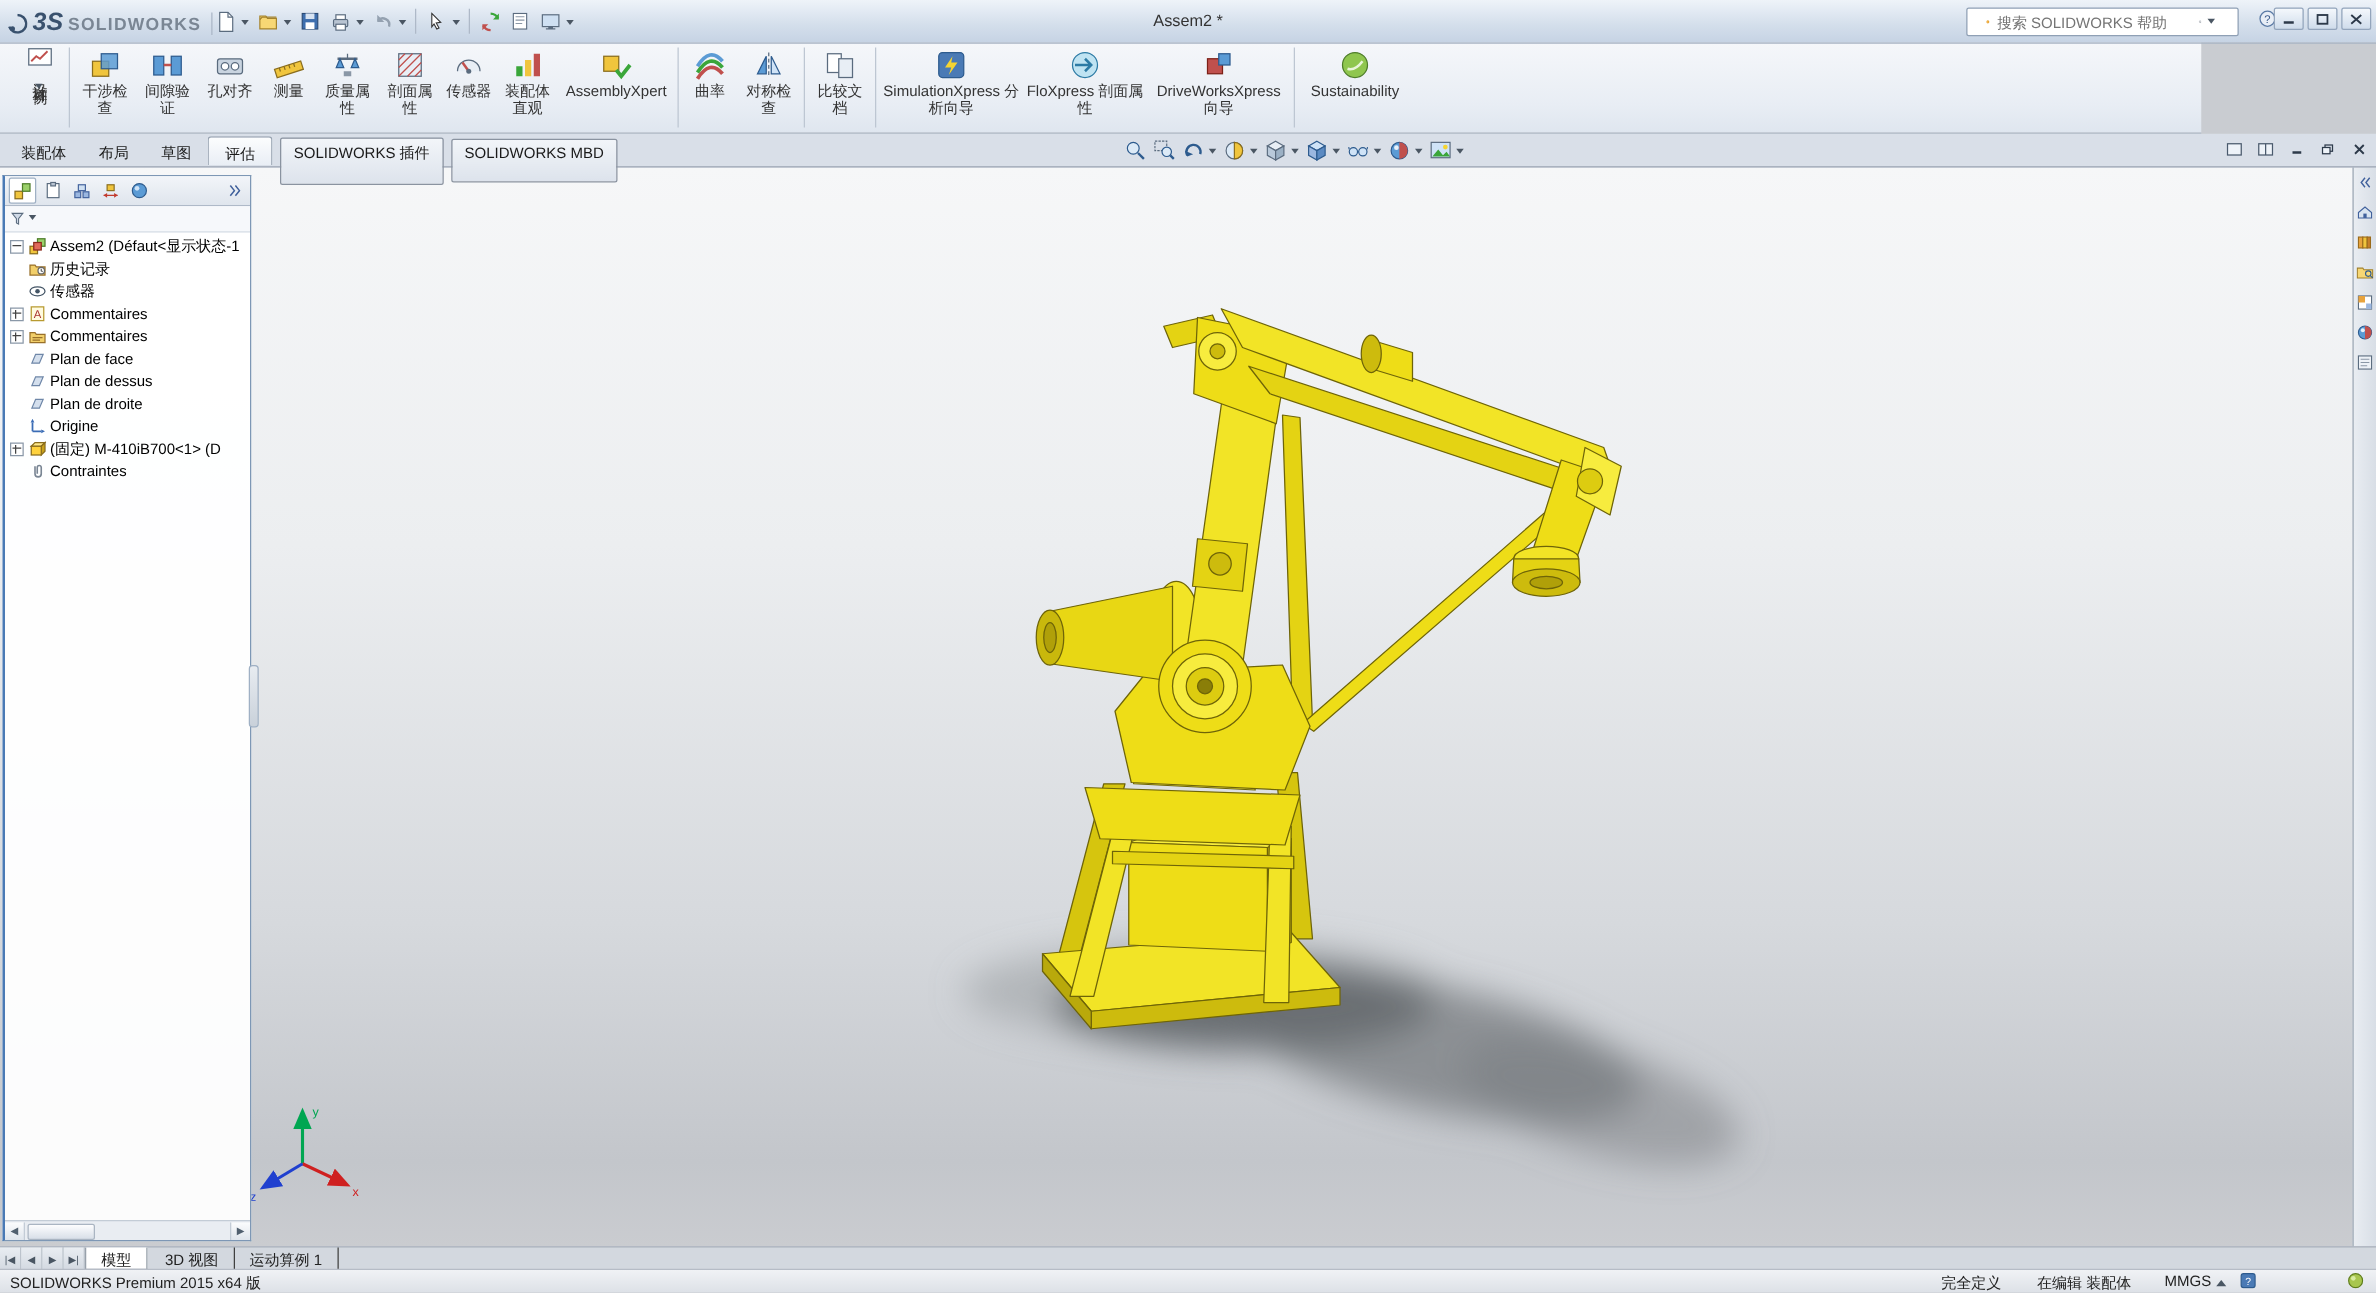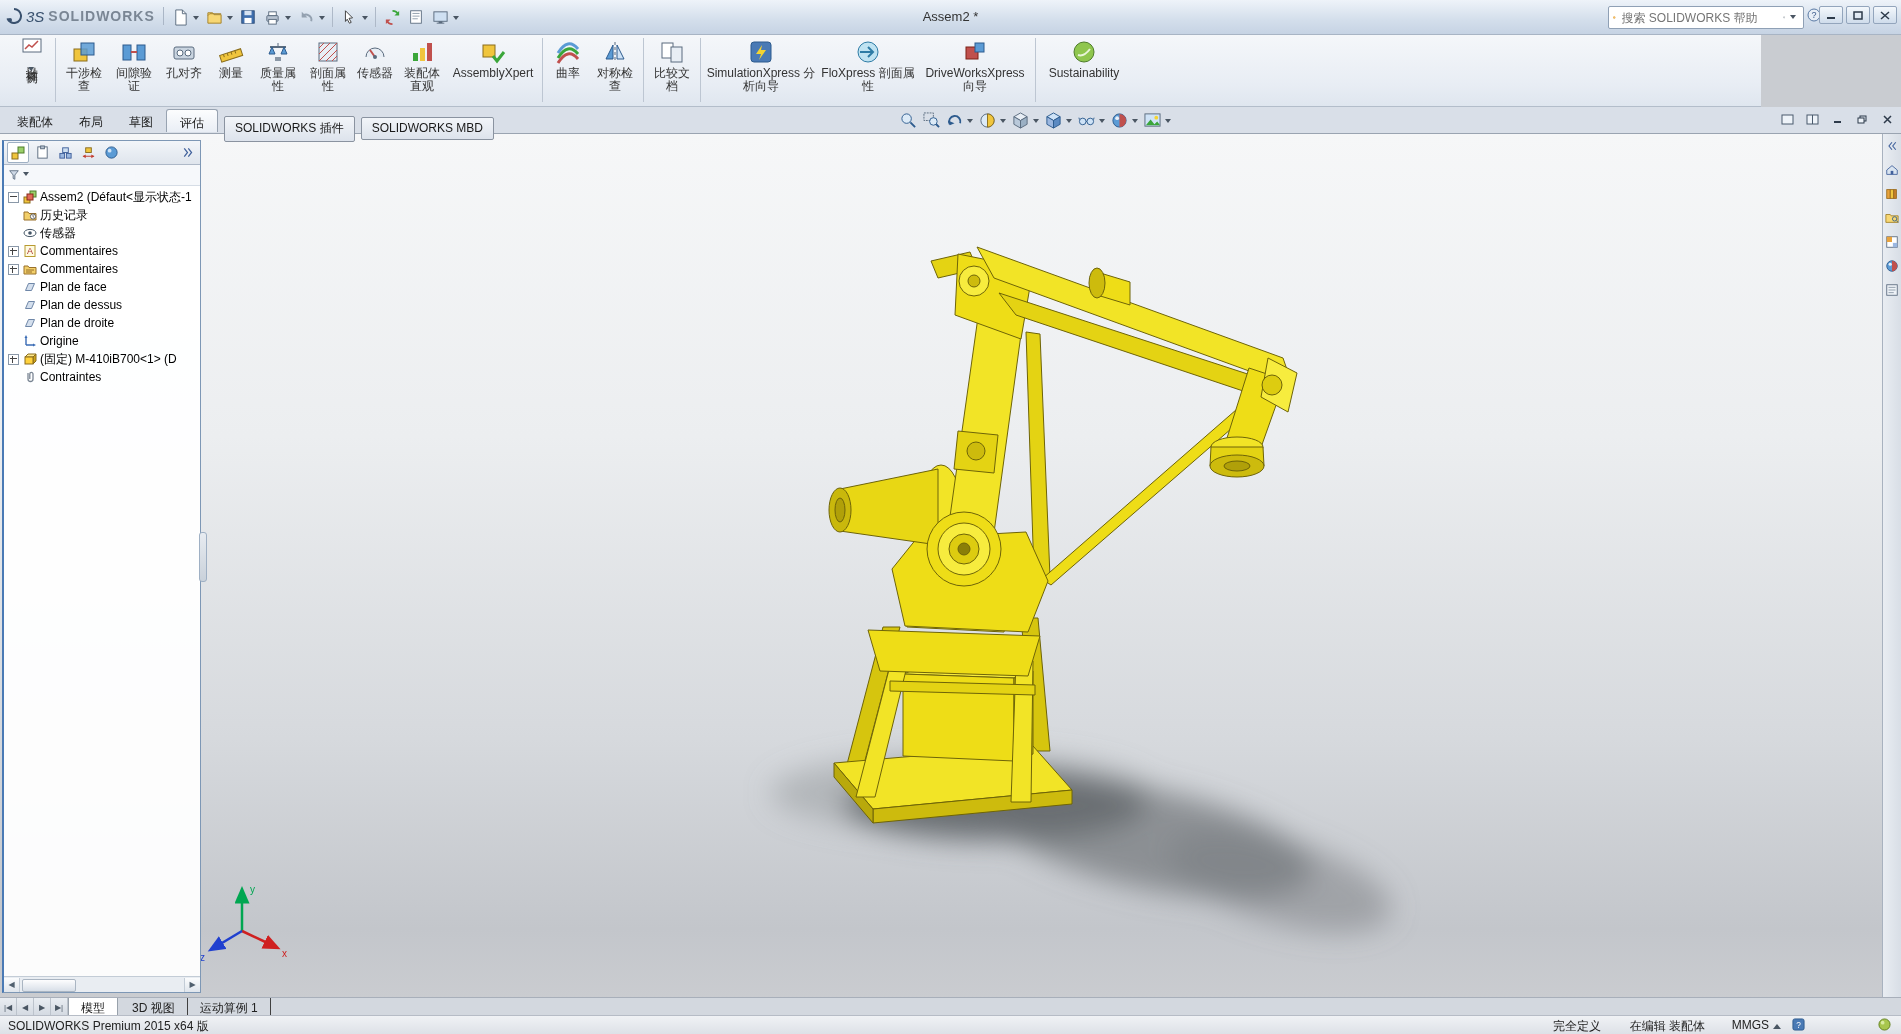--- a/index.html
+++ b/index.html
@@ -4,29 +4,29 @@
 <style>
   html,body{margin:0;padding:0;width:1901px;height:1034px;overflow:hidden;
     font-family:"Liberation Sans","DejaVu Sans",sans-serif;font-size:12px;color:#222;
     background:#c9ccd1;-webkit-user-select:none;user-select:none;cursor:default}
   svg{display:block}
 
   
   #titlebar{position:absolute;top:0;left:0;width:1901px;height:34px;
     background:linear-gradient(#eef3f9,#d3deeb 60%,#c6d3e4);border-bottom:1px solid #a8b4c4;z-index:30}
   .logo{position:absolute;left:6px;top:7px;display:flex;align-items:center;gap:4px}
-  .logo .brandpre{font-weight:normal;font-style:italic;color:#39516e;font-size:15px}
+  .logo .brandpre{font-weight:bold;font-style:italic;color:#39516e;font-size:20px}
   .logo .brandtxt{font-weight:bold;color:#7a8694;font-size:14px;letter-spacing:1px}
   .qtools{position:absolute;left:168px;top:5px;display:flex;align-items:center;height:24px}
   .qbtn{display:flex;align-items:center;justify-content:center;width:24px;height:24px;border-radius:2px}
   .car{width:0;height:0;border:3px solid transparent;border-top:4px solid #4a5663;margin:4px 3px 0 1px}
   .vsep{width:1px;height:20px;background:#aeb9c8;margin:0 4px}
   #win-title{position:absolute;left:0;right:0;top:9px;text-align:center;font-size:13px;color:#333;pointer-events:none}
-  .searchbox{position:absolute;right:97px;top:6px;width:186px;height:21px;background:#fff;
-    border:1px solid #8fa0b5;border-radius:2px;display:flex;align-items:center;padding:0 4px;gap:4px}
+  .searchbox{position:absolute;right:110px;top:6px;width:186px;height:21px;background:#fff;
+    border:1px solid #8fa0b5;border-radius:2px;display:flex;align-items:center;padding:0 15px;gap:4px}
   .searchbox input{border:none;outline:none;flex:1;font-size:12px;color:#333;background:transparent;font-family:inherit}
   .helpmenu{position:absolute;right:70px;top:8px;display:flex;align-items:center}
   .winctrl{position:absolute;right:4px;top:6px;display:flex;gap:3px}
   .winbtn{width:22px;height:16px;display:flex;align-items:center;justify-content:center;
     background:linear-gradient(#f4f8fc,#cfdceb);border:1px solid #93a5bc;border-radius:2px}
 
   
   #ribbon{position:absolute;top:34px;left:0;width:1761px;height:73px;
     background:linear-gradient(#f5f7fa,#e8edf4 70%,#dfe6ef);border-bottom:1px solid #b3bdca;z-index:29;
     display:flex;align-items:stretch;padding-left:12px;box-sizing:border-box}
@@ -39,21 +39,21 @@
   .w46{width:46px}.w88{width:88px}.w96{width:96px}.w110{width:110px}.w86{width:86px}.w40{width:40px}
 
   
   #tabstrip{position:absolute;top:107px;left:0;width:1901px;height:26px;background:#d9dfe8;
     border-bottom:1px solid #9aa4b1;z-index:28}
   .dtabs{position:absolute;left:4px;top:0;height:26px;display:flex;align-items:center}
   .dtab{padding:5px 13px 0;font-size:12px;color:#1a1a1a}
   .dtab.active{background:linear-gradient(#fcfdfe,#e9eef5);border:1px solid #98a3b1;border-bottom:none;
     border-radius:3px 3px 0 0;margin-top:1px}
   .dtab.boxed{border:1px solid #8a93a0;background:linear-gradient(#f2f5f9,#dde3ec);margin:19px 0 2px 6px;
-    padding:3px 10px 4px;border-radius:2px}
+    padding:3px 10px 16px;border-radius:2px}
   .headsup{position:absolute;left:897px;top:2px;display:flex;align-items:center;height:22px}
   .hic{width:23px;height:21px;display:flex;align-items:center;justify-content:center;border-radius:2px}
   .docctrl{position:absolute;right:3px;top:3px;display:flex;align-items:center;gap:4px}
   .dcbtn{width:21px;height:18px;display:flex;align-items:center;justify-content:center;border-radius:2px}
 
   
   #viewport{position:absolute;top:133px;left:0;width:1882px;height:865px;overflow:hidden;
     background:linear-gradient(180deg,#f6f7f8 0%,#eceef0 35%,#d6d9dd 70%,#c3c6cb 92%,#caccd0 100%)}
 
   

